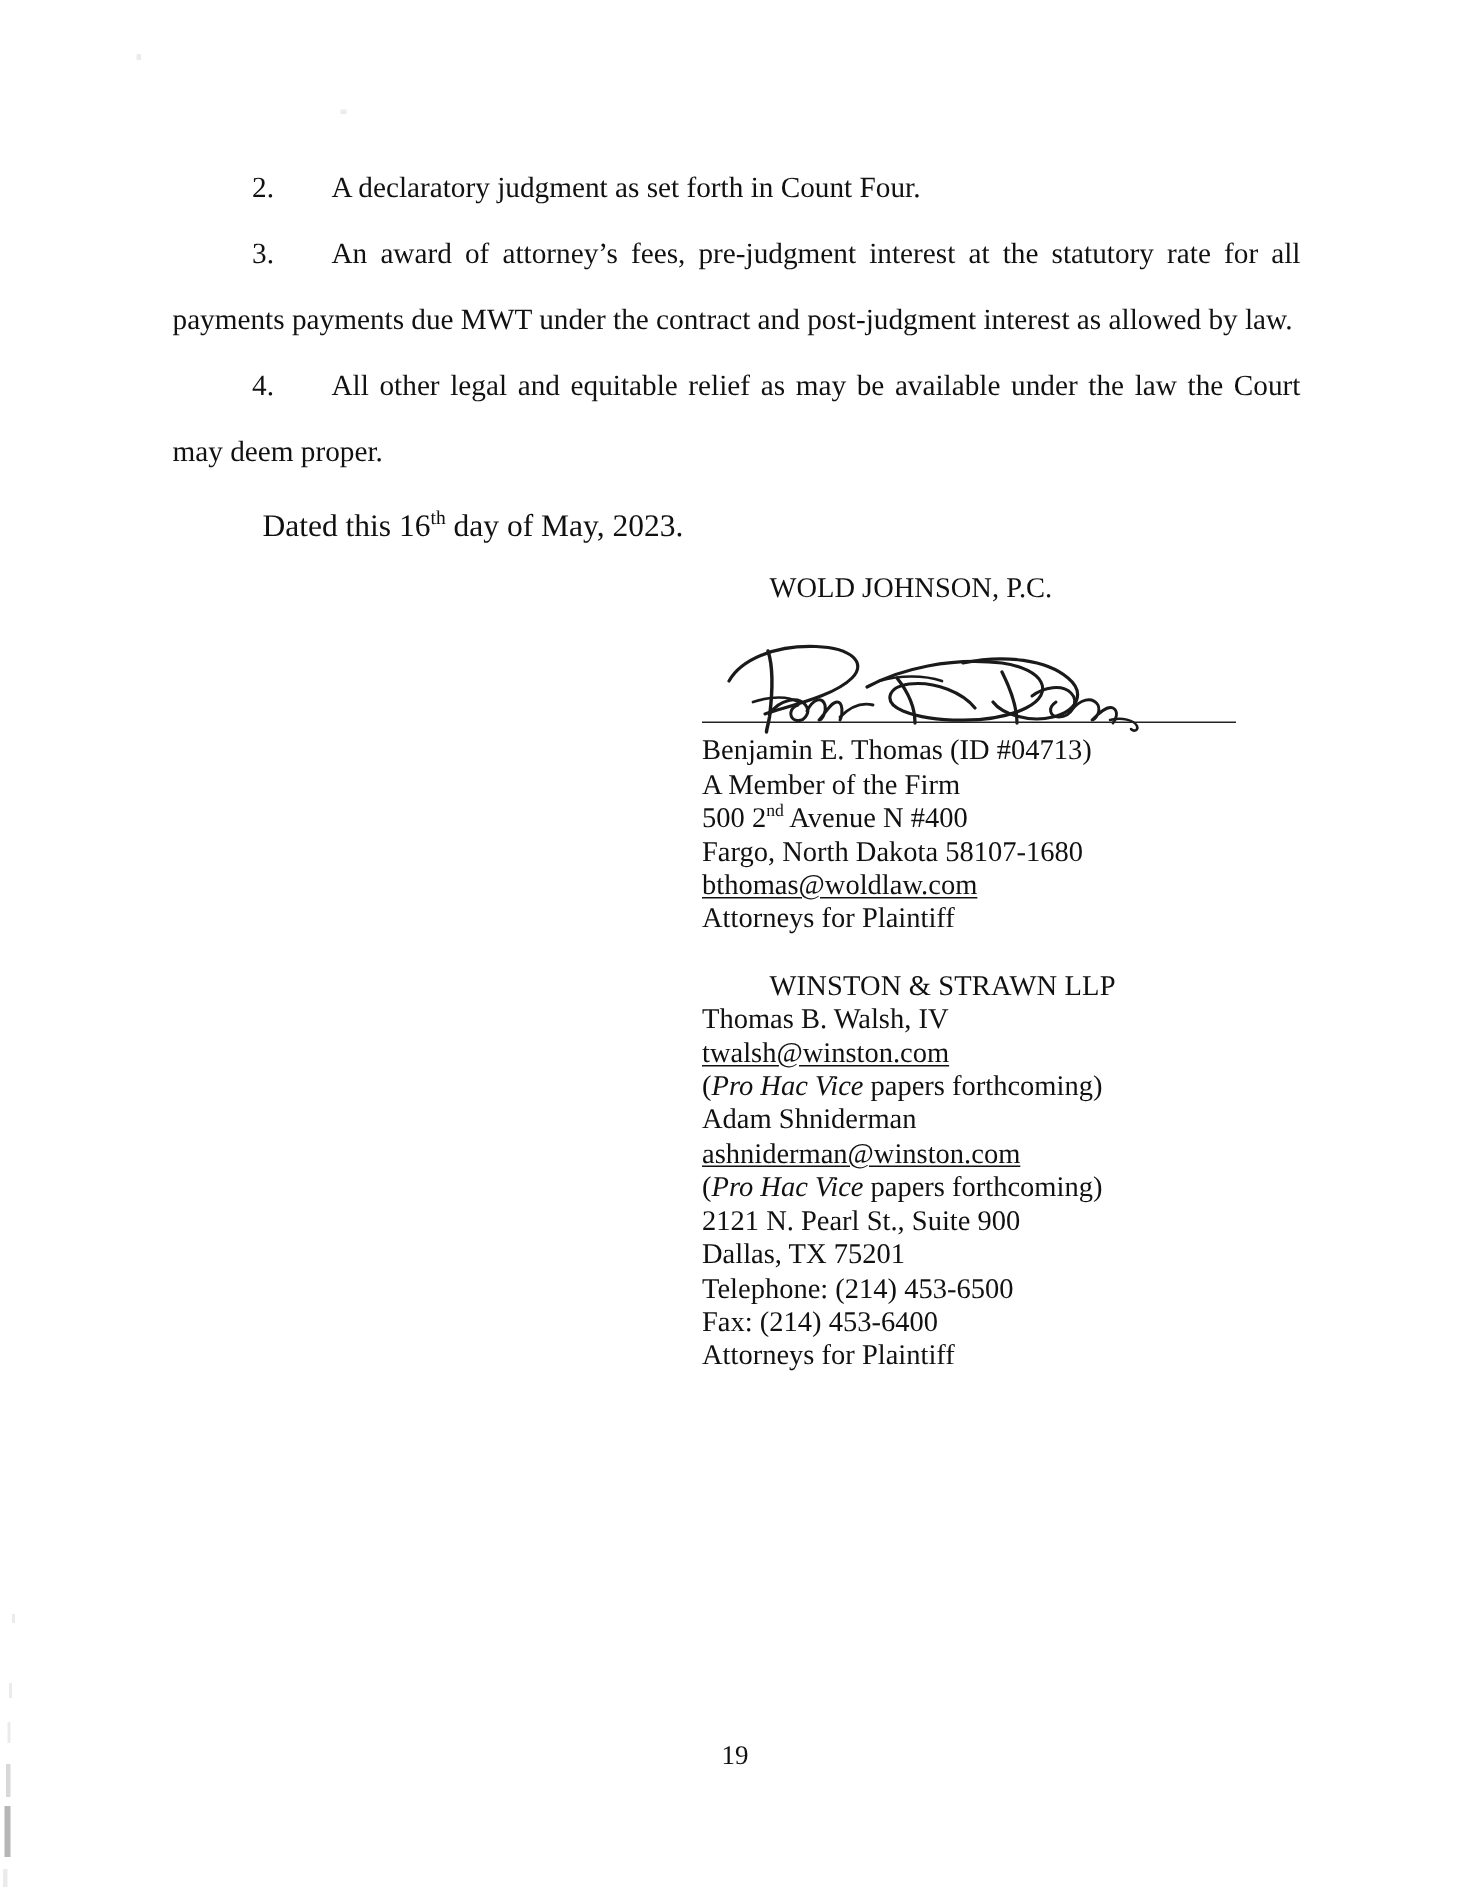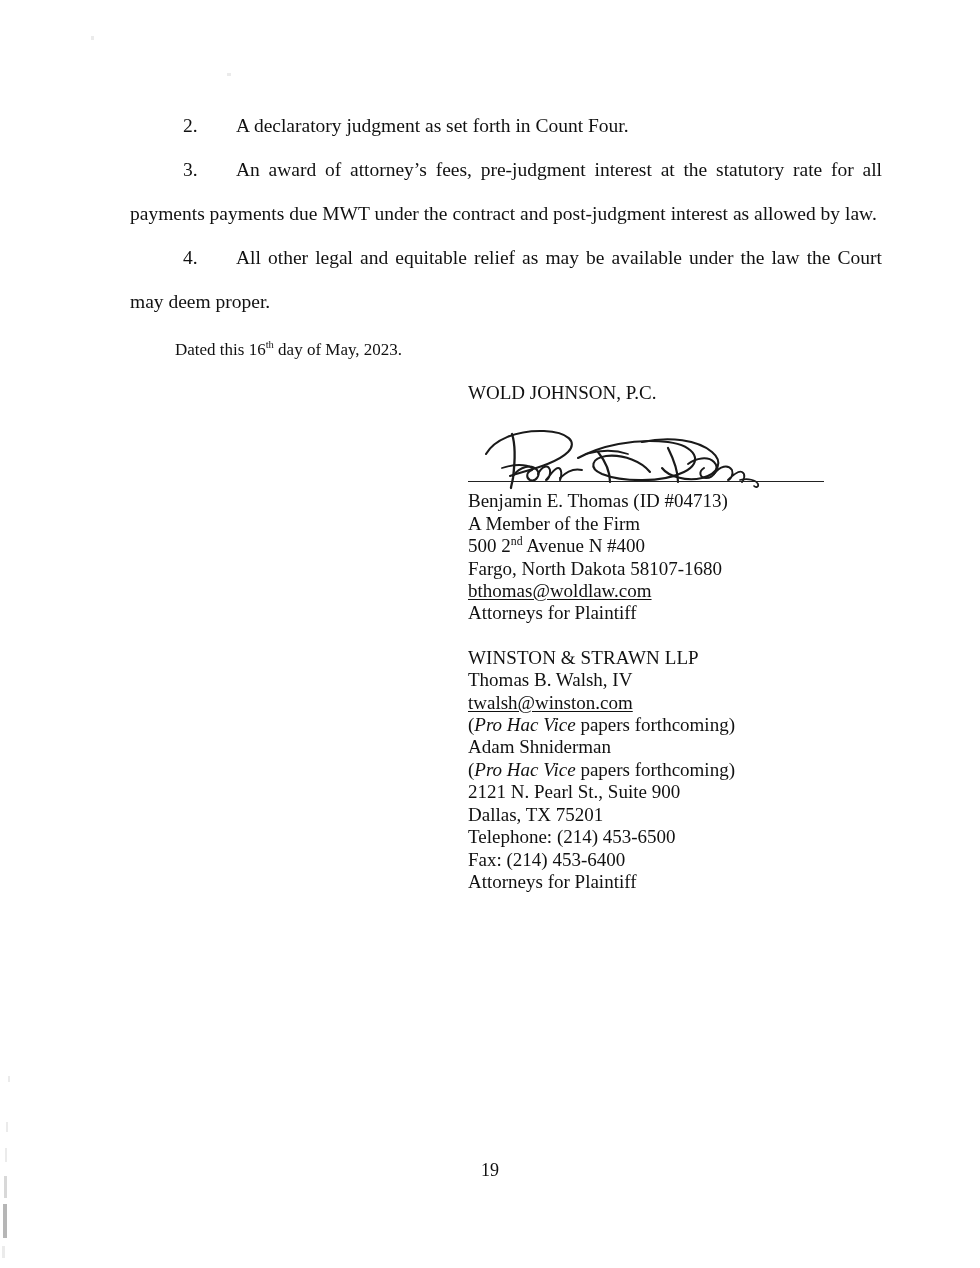--- a/index.html
+++ b/index.html
@@ -23,21 +23,21 @@
   .speckle {
     position: absolute;
     background: #d8d8d8;
     pointer-events: none;
   }
   .speckle.dark { background: #b6b6b6; }
   .speckle.light { background: #ebebeb; }
 
   .body-area {
     position: absolute;
-    left: 130px;
+    left: 115px;
     top: 104px;
     width: 752px;
   }
 
   .numbered {
     position: relative;
     font-size: 19.5px;
     line-height: 44px;
     text-align: justify;
     margin: 0 0 0 0;
@@ -51,39 +51,39 @@
   }
   .p-justify { text-align: justify; text-justify: inter-word; }
   .p-justify.last { text-align: left; }
 
   .para-block { margin-bottom: 0; }
 
   .dated {
     position: absolute;
     left: 175px;
     top: 337px;
-    font-size: 17px;
+    font-size: 21px;
     line-height: 26px;
     white-space: nowrap;
   }
   sup {
     font-size: 0.62em;
     vertical-align: super;
     line-height: 0;
   }
 
   .sigblock {
     position: absolute;
     left: 468px;
     top: 382px;
     width: 420px;
     font-size: 19px;
     line-height: 22.4px;
   }
-  .firm-name { white-space: nowrap; }
+  .firm-name { white-space: nowrap; margin-left: 45px; }
   .firm-name.bold { font-weight: normal; letter-spacing: 0.1px; }
 
   .sig-wrap {
     position: relative;
     height: 86px;
     width: 356px;
   }
   .sig-wrap svg {
     position: absolute;
     left: 14px;
@@ -184,20 +184,21 @@
     <div class="addr-line link">bthomas@woldlaw.com</div>
     <div class="addr-line">Attorneys for Plaintiff</div>
 
     <div class="block-gap"></div>
 
     <div class="firm-name bold">WINSTON &amp; STRAWN LLP</div>
     <div class="addr-line">Thomas B. Walsh, IV</div>
     <div class="addr-line link">twalsh@winston.com</div>
     <div class="addr-line"><span>(</span><em>Pro Hac Vice</em><span> papers forthcoming)</span></div>
     <div class="addr-line">Adam Shniderman</div>
+    <div class="addr-line link">ashniderman@winston.com</div>
     <div class="addr-line"><span>(</span><em>Pro Hac Vice</em><span> papers forthcoming)</span></div>
     <div class="addr-line">2121 N. Pearl St., Suite 900</div>
     <div class="addr-line">Dallas, TX 75201</div>
     <div class="addr-line">Telephone: (214) 453-6500</div>
     <div class="addr-line">Fax: (214) 453-6400</div>
     <div class="addr-line">Attorneys for Plaintiff</div>
 
   </div>
 
   <div class="page-number">19</div>

